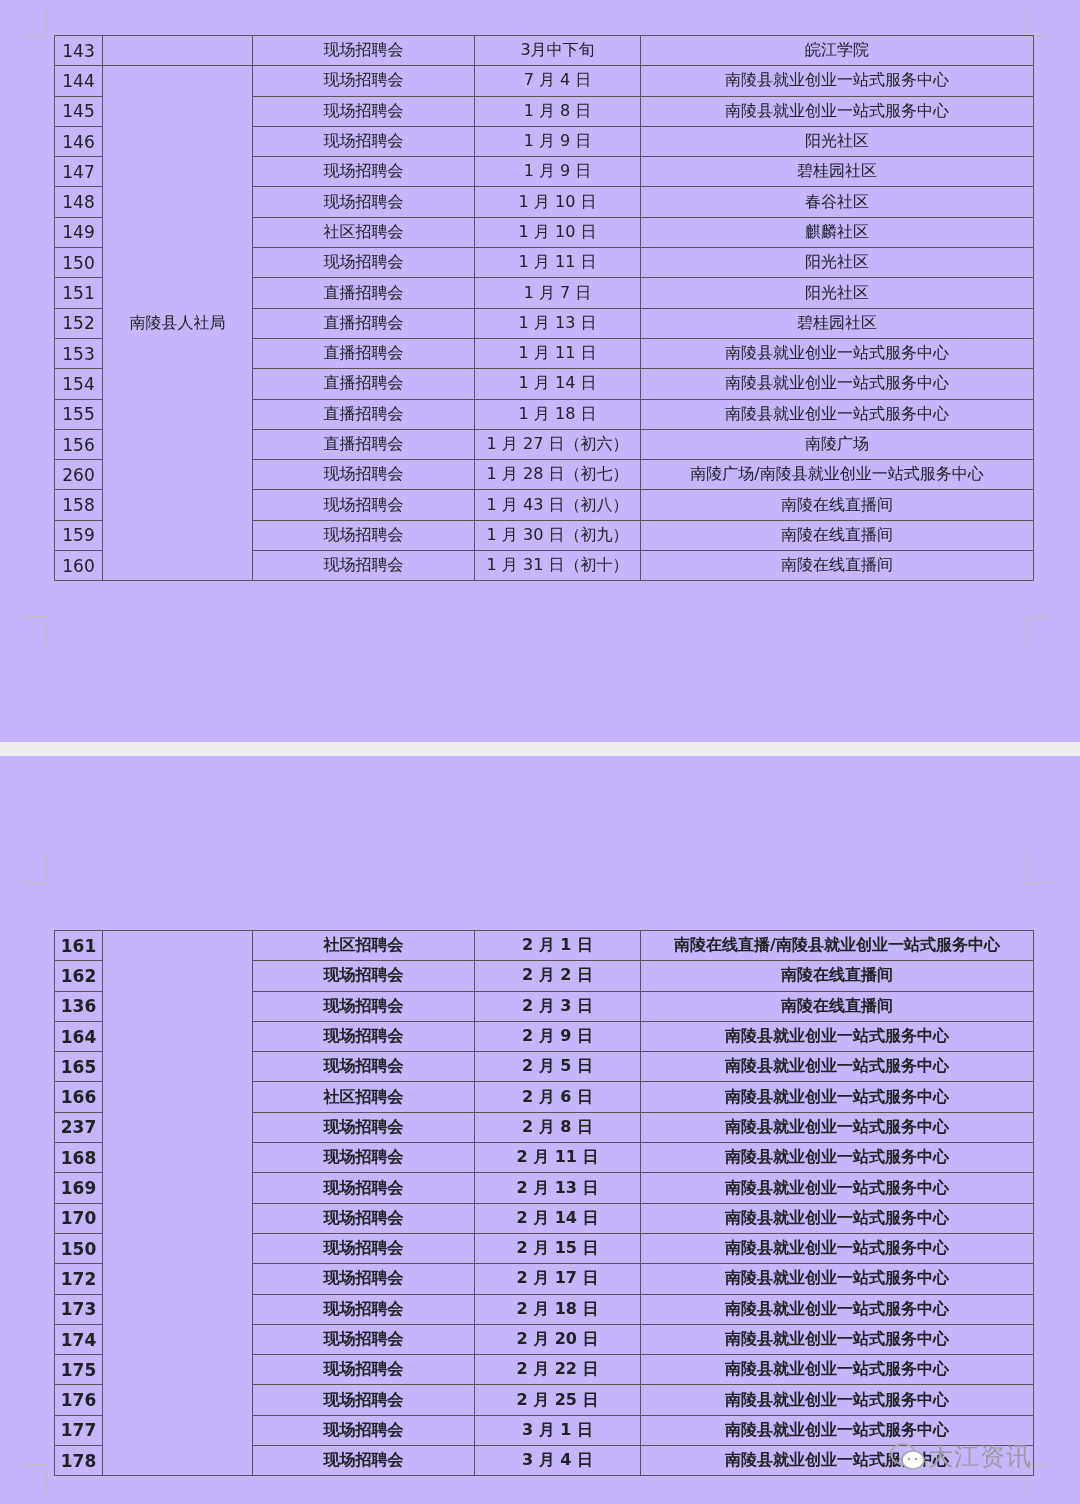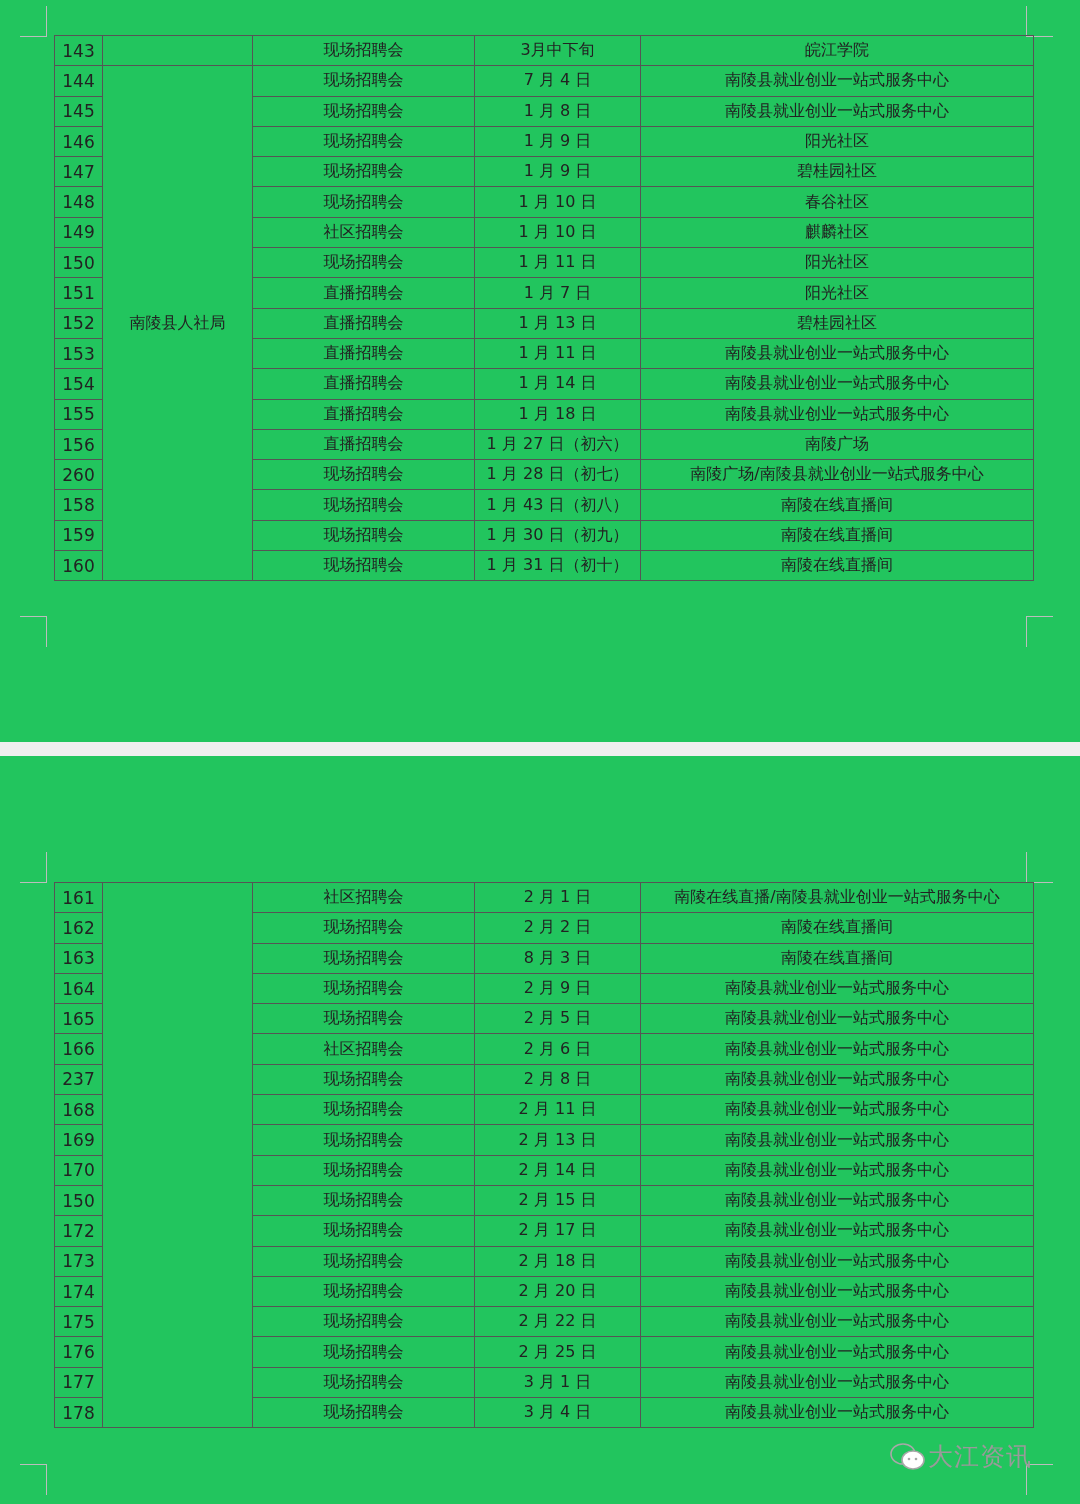--- a/index.html
+++ b/index.html
@@ -1,40 +1,40 @@
 <!DOCTYPE html>
 <html><head>
 <meta charset="utf-8">
 <style>
   html, body { margin: 0; padding: 0; }
   body {
     width: 1080px; height: 1504px; background: #ffffff; position: relative; overflow: hidden;
     font-family: "DejaVu Sans", "Liberation Sans", sans-serif; color: #222;
   }
-  .page { position: absolute; left: 0; width: 1080px; background: #22c55e; }
+  .page { position: absolute; left: 0; width: 1080px; background: #c4b5fd; }
   .page1 { top: 0; height: 742px; }
   .gap { position: absolute; left: 0; top: 742px; width: 1080px; height: 14px; background: #efefef; }
   .page2 { top: 756px; height: 748px; }
   .corner { position: absolute; width: 26px; height: 30px; border-color: #bdbdbd; border-style: solid; border-width: 0; }
   .c-tl { border-right-width: 1px; border-bottom-width: 1px; }
   .c-tr { border-left-width: 1px; border-bottom-width: 1px; }
   .c-bl { border-right-width: 1px; border-top-width: 1px; }
   .c-br { border-left-width: 1px; border-top-width: 1px; }
 
   table.schedule {
     position: absolute; left: 54px; width: 979px; border-collapse: collapse; table-layout: fixed;
     font-size: 16px;
   }
   table.schedule td {
     border: 1.5px solid #555; height: 29.3px; padding: 0; text-align: center; vertical-align: middle;
     white-space: nowrap; overflow: hidden;
   }
   table.schedule td.no { font-size: 17px; }
   .t1 { top: 35px; }
-  .t2 { top: 882px; }
+  .t2 { top: 930px; font-weight: bold; }
   col.c-no { width: 48px; }
   col.c-org { width: 150px; }
   col.c-type { width: 222px; }
   col.c-date { width: 166px; }
   col.c-loc { width: 393px; }
 
   .watermark {
     position: absolute; left: 888px; top: 1440px; display: flex; align-items: center; gap: 0;
     color: #9a9a9a; font-size: 25px; letter-spacing: 1px;
   }
@@ -197,23 +197,23 @@
         <td>2 月 1 日</td>
         <td>南陵在线直播/南陵县就业创业一站式服务中心</td>
       </tr>
       <tr>
         <td class="no">162</td>
         <td>现场招聘会</td>
         <td>2 月 2 日</td>
         <td>南陵在线直播间</td>
       </tr>
       <tr>
-        <td class="no">163</td>
-        <td>现场招聘会</td>
-        <td>8 月 3 日</td>
+        <td class="no">136</td>
+        <td>现场招聘会</td>
+        <td>2 月 3 日</td>
         <td>南陵在线直播间</td>
       </tr>
       <tr>
         <td class="no">164</td>
         <td>现场招聘会</td>
         <td>2 月 9 日</td>
         <td>南陵县就业创业一站式服务中心</td>
       </tr>
       <tr>
         <td class="no">165</td>

